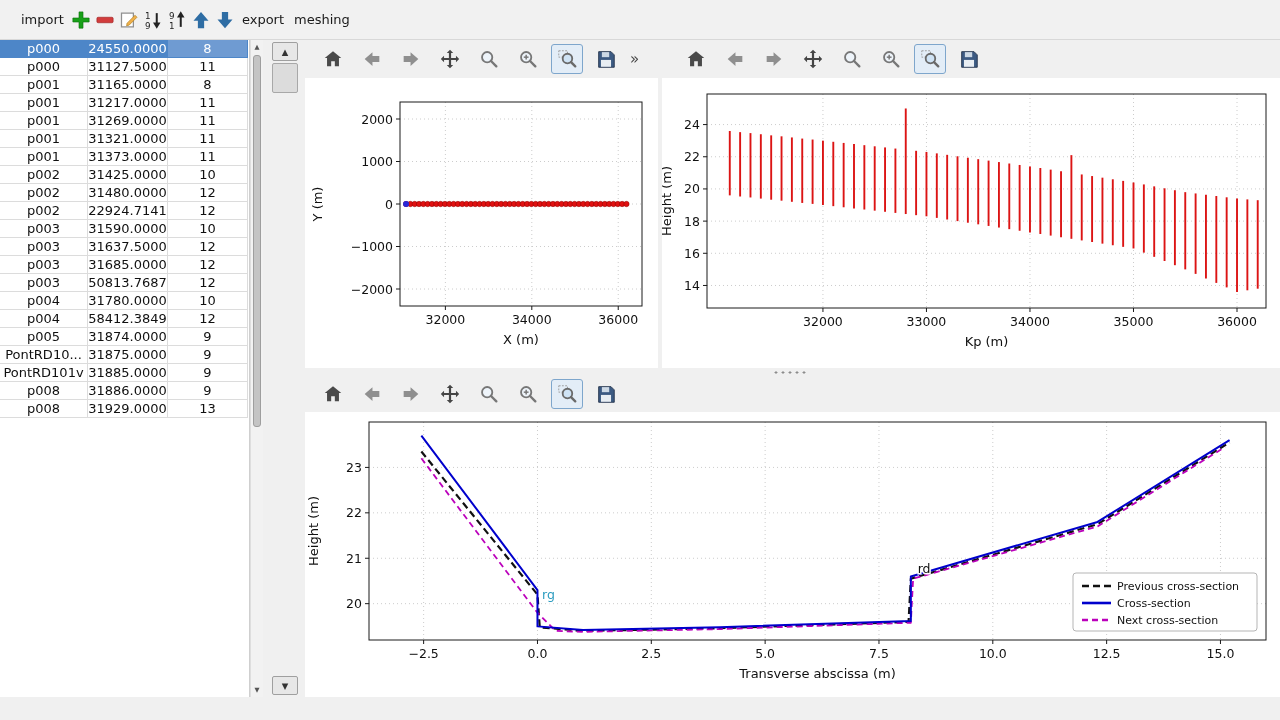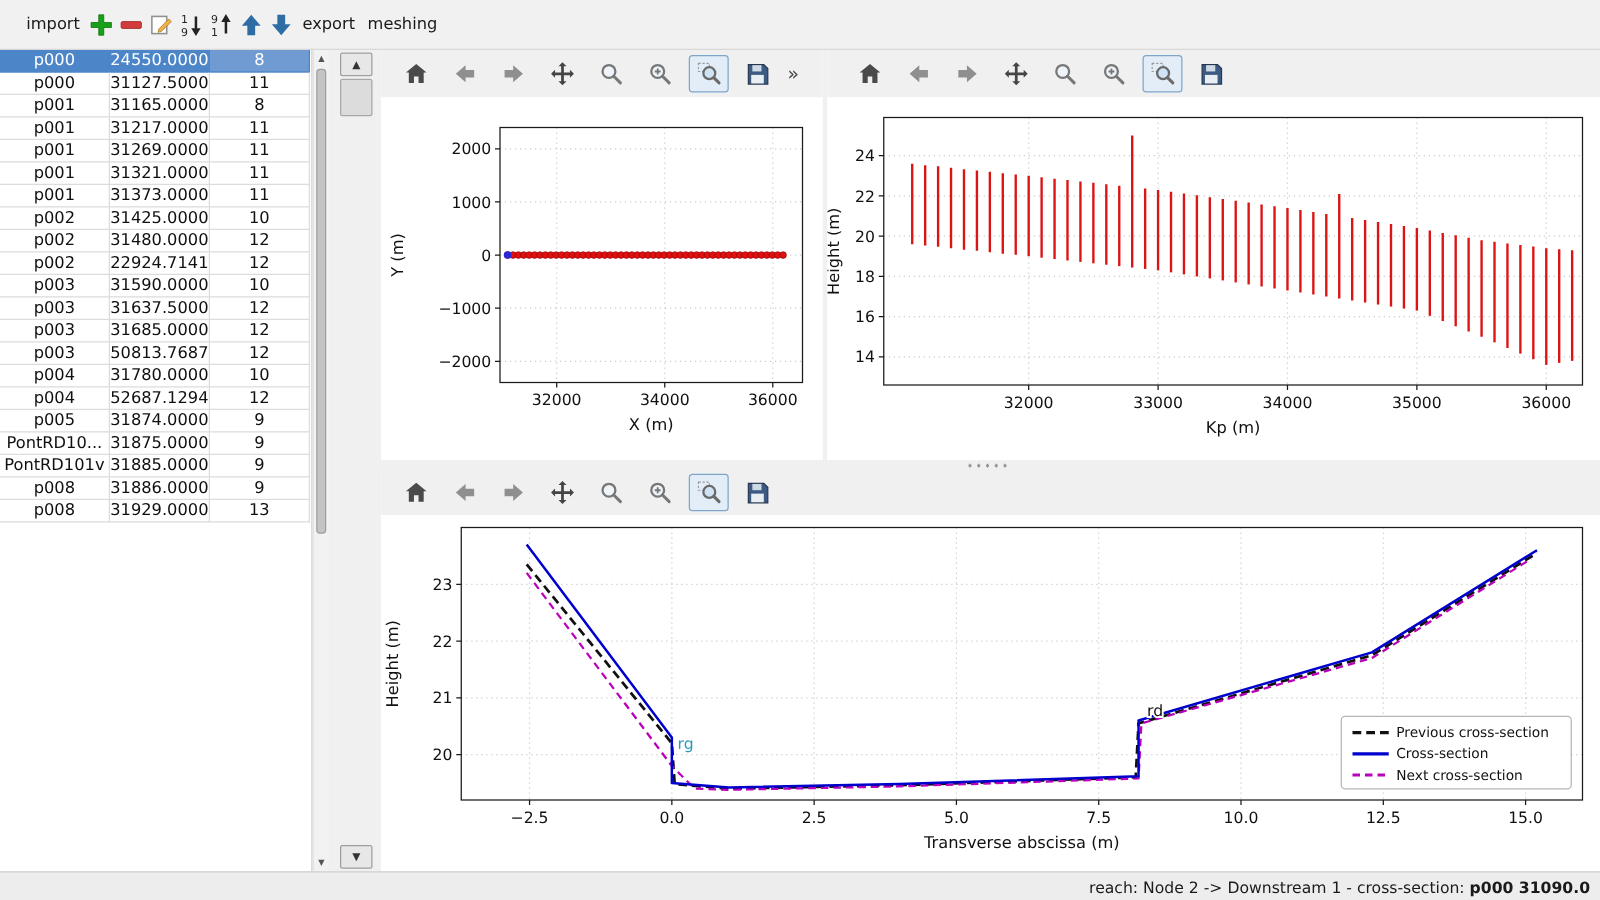--- a/index.html
+++ b/index.html
@@ -192,21 +192,21 @@
           <div class="cell">50813.7687</div>
           <div class="cell">12</div>
         </div>
         <div class="row">
           <div class="cell">p004</div>
           <div class="cell">31780.0000</div>
           <div class="cell">10</div>
         </div>
         <div class="row">
           <div class="cell">p004</div>
-          <div class="cell">52687.1294</div>
+          <div class="cell">58412.3849</div>
           <div class="cell">12</div>
         </div>
         <div class="row">
           <div class="cell">p005</div>
           <div class="cell">31874.0000</div>
           <div class="cell">9</div>
         </div>
         <div class="row">
           <div class="cell">PontRD10...</div>
           <div class="cell">31875.0000</div>
@@ -627,18 +627,14 @@
         <rect x="768" y="161" width="184" height="58" rx="3" class="legendbox"></rect>
         <line x1="777" x2="806" y1="174" y2="174" stroke="#111111" stroke-width="2.6" stroke-dasharray="7 4"></line>
         <text x="812" y="177.8" class="legendtext">Previous cross-section</text>
         <line x1="777" x2="806" y1="191" y2="191" stroke="#0000cc" stroke-width="2.6"></line>
         <text x="812" y="194.8" class="legendtext">Cross-section</text>
         <line x1="777" x2="806" y1="208" y2="208" stroke="#bb00bb" stroke-width="2.4" stroke-dasharray="6 4"></line>
         <text x="812" y="211.8" class="legendtext">Next cross-section</text>
       </svg>
   </div>
 
-  <div class="statusbar">
-    <span class="pre">reach: Node 2 -&gt; Downstream 1 - cross-section: </span>
-    <b>p000 31090.0</b>
-  </div>
 
 </div>
 
 </body></html>

